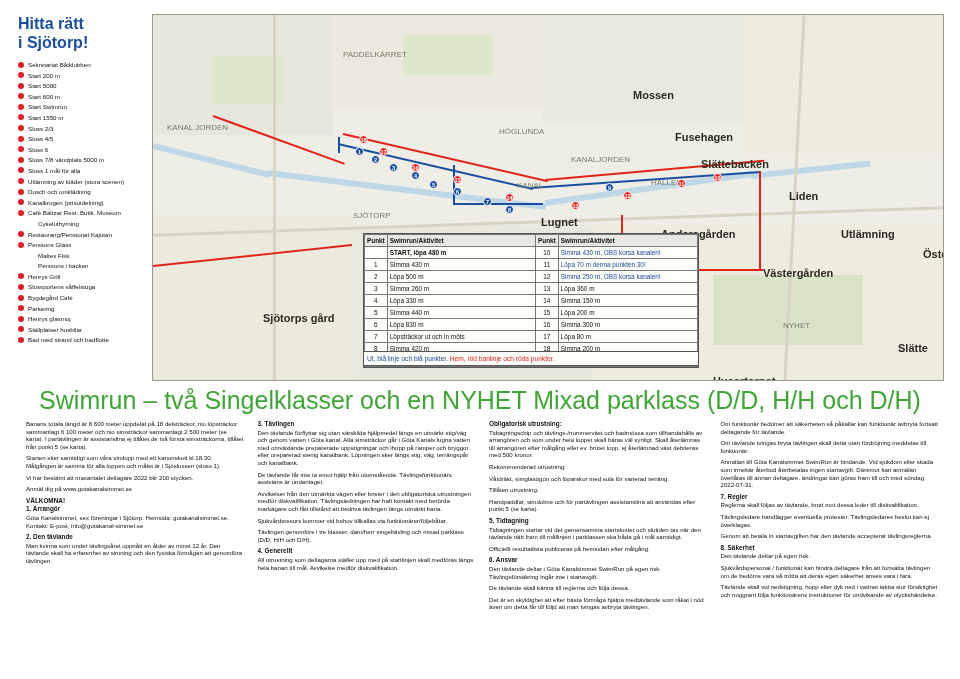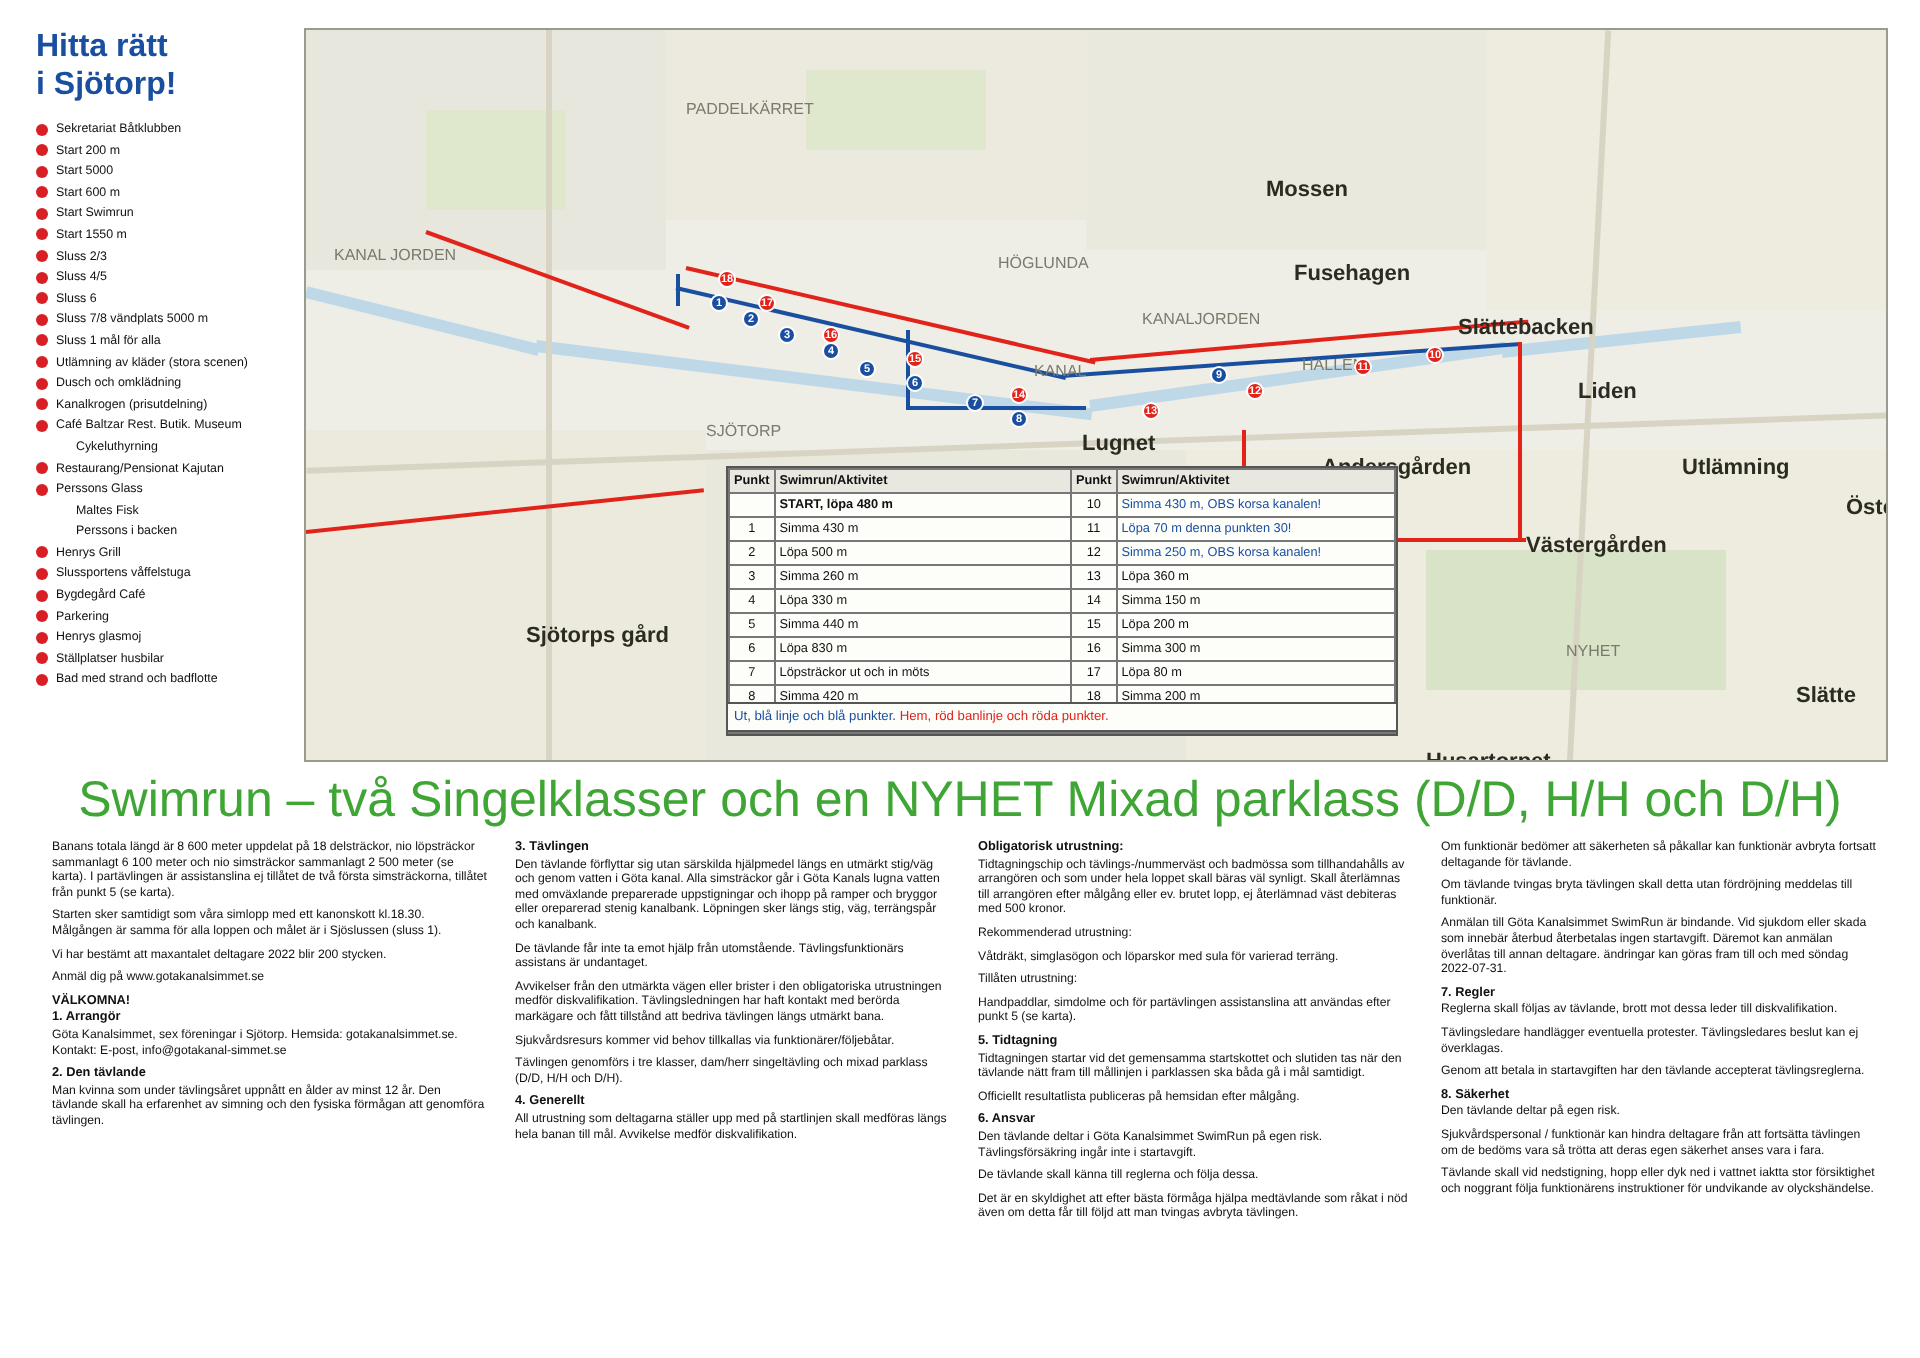--- a/index.html
+++ b/index.html
@@ -265,23 +265,23 @@
       <div class="routeRed" style="left:60px;top:100px;width:140px;height:2px;transform:rotate(20deg);transform-origin:left center;"></div>
       <div class="routeRed" style="left:0;top:250px;width:200px;height:2px;transform:rotate(-6deg);transform-origin:left center;"></div>
     </div>
 
     <div id="map-labels">
         <div class="maplbl grey" style="left: 190px; top: 35px;">PADDELKÄRRET</div>
         <div class="maplbl grey" style="left: 14px; top: 108px;">KANAL
 JORDEN</div>
         <div class="maplbl grey" style="left: 320px; top: 112px; padding-left: 26px;">HÖGLUNDA</div>
         <div class="maplbl big" style="left: 480px; top: 74px;">Mossen</div>
-        <div class="maplbl big" style="left: 494px; top: 116px;">Fusehagen</div>
+        <div class="maplbl big" style="left: 522px; top: 116px;">Fusehagen</div>
         <div class="maplbl grey" style="left: 418px; top: 140px;">KANALJORDEN</div>
-        <div class="maplbl big" style="left: 548px; top: 143px; margin-left: 28px;">Slättebacken</div>
+        <div class="maplbl big" style="left: 548px; top: 143px;">Slättebacken</div>
         <div class="maplbl grey" style="left: 498px; top: 163px;">HALLEN</div>
         <div class="maplbl grey" style="left: 364px; top: 166px;">KANAL</div>
         <div class="maplbl big" style="left: 636px; top: 175px;">Liden</div>
         <div class="maplbl grey" style="left: 200px; top: 196px;">SJÖTORP</div>
         <div class="maplbl big" style="left: 388px; top: 201px;">Lugnet</div>
         <div class="maplbl big" style="left: 508px; top: 213px;">Andersgården</div>
         <div class="maplbl big" style="left: 688px; top: 213px;">Utlämning</div>
         <div class="maplbl big" style="left: 770px; top: 233px;">Österg</div>
         <div class="maplbl big" style="left: 610px; top: 252px;">Västergården</div>
         <div class="maplbl big" style="left: 472px; top: 258px;">Gustavsberg</div>

